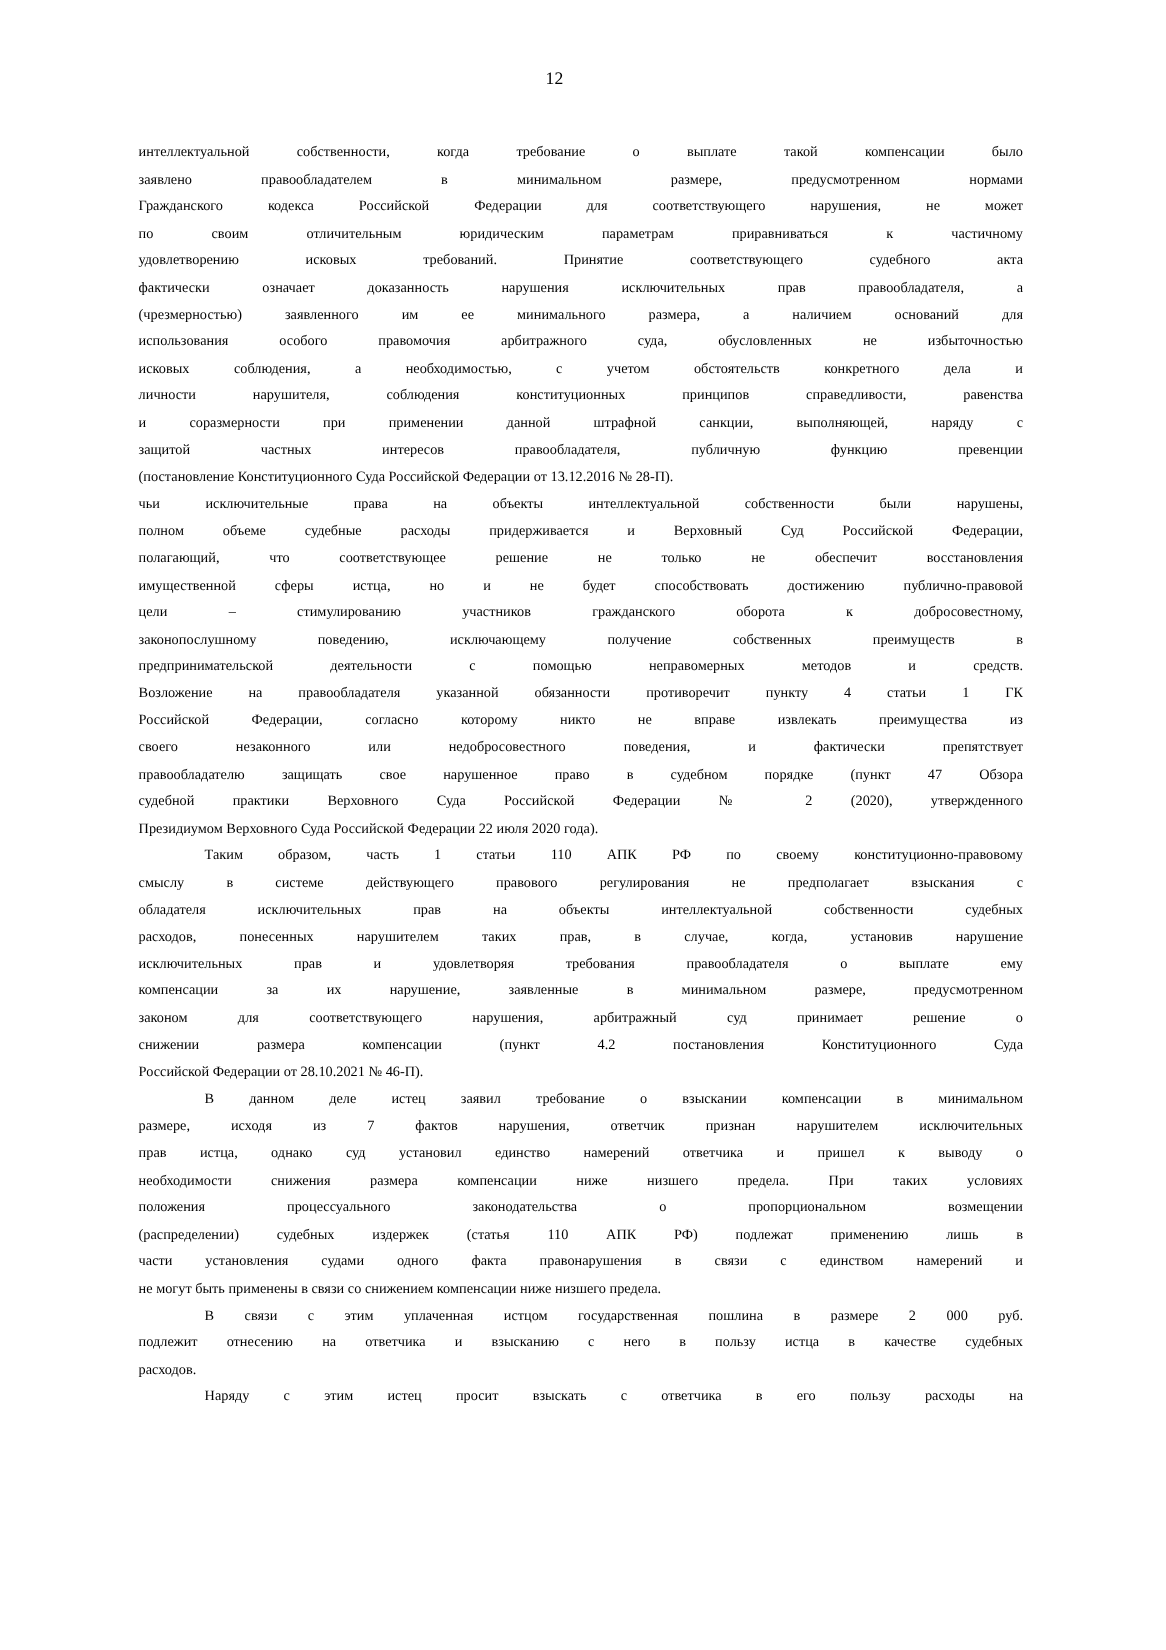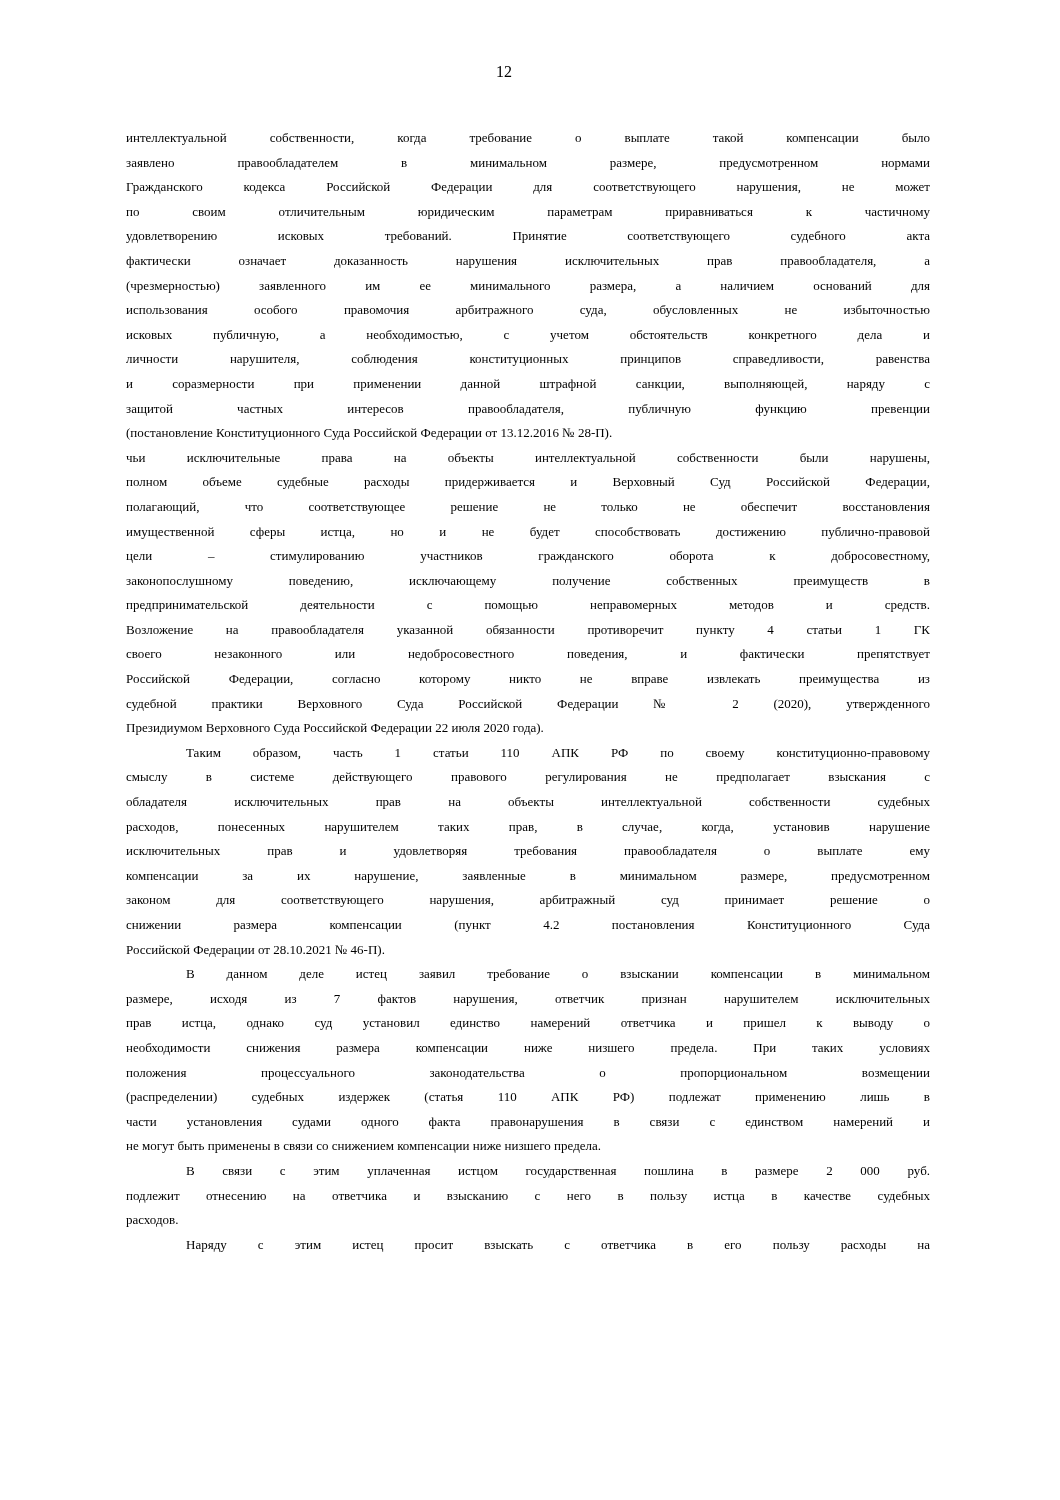--- a/index.html
+++ b/index.html
@@ -43,37 +43,38 @@
   <div class="doc-body">
       <div class="paragraph">
         <div class="line">интеллектуальной собственности, когда требование о выплате такой компенсации было</div>
         <div class="line">заявлено правообладателем в минимальном размере, предусмотренном нормами</div>
         <div class="line">Гражданского кодекса Российской Федерации для соответствующего нарушения, не может</div>
         <div class="line">по своим отличительным юридическим параметрам приравниваться к частичному</div>
         <div class="line">удовлетворению исковых требований. Принятие соответствующего судебного акта</div>
         <div class="line">фактически означает доказанность нарушения исключительных прав правообладателя, а</div>
         <div class="line">(чрезмерностью) заявленного им ее минимального размера, а наличием оснований для</div>
         <div class="line">использования особого правомочия арбитражного суда, обусловленных не избыточностью</div>
-        <div class="line">исковых публичную, а необходимостью, с учетом обстоятельств конкретного дела и</div>
+        <div class="line">исковых соблюдения, а необходимостью, с учетом обстоятельств конкретного дела и</div>
         <div class="line">личности нарушителя, соблюдения конституционных принципов справедливости, равенства</div>
         <div class="line">и соразмерности при применении данной штрафной санкции, выполняющей, наряду с</div>
         <div class="line">защитой частных интересов правообладателя, публичную функцию превенции</div>
         <div class="line line-end">(постановление Конституционного Суда Российской Федерации от 13.12.2016 № 28-П).</div>
       </div>
       <div class="paragraph">
         <div class="line">чьи исключительные права на объекты интеллектуальной собственности были нарушены,</div>
         <div class="line">полном объеме судебные расходы придерживается и Верховный Суд Российской Федерации,</div>
         <div class="line">полагающий, что соответствующее решение не только не обеспечит восстановления</div>
         <div class="line">имущественной сферы истца, но и не будет способствовать достижению публично-правовой</div>
         <div class="line">цели – стимулированию участников гражданского оборота к добросовестному,</div>
         <div class="line">законопослушному поведению, исключающему получение собственных преимуществ в</div>
         <div class="line">предпринимательской деятельности с помощью неправомерных методов и средств.</div>
         <div class="line">Возложение на правообладателя указанной обязанности противоречит пункту 4 статьи 1 ГК</div>
+        <div class="line">Российской Федерации, согласно которому никто не вправе извлекать преимущества из</div>
         <div class="line">своего незаконного или недобросовестного поведения, и фактически препятствует</div>
-        <div class="line">Российской Федерации, согласно которому никто не вправе извлекать преимущества из</div>
+        <div class="line">правообладателю защищать свое нарушенное право в судебном порядке (пункт 47 Обзора</div>
         <div class="line">судебной практики Верховного Суда Российской Федерации № 2 (2020), утвержденного</div>
         <div class="line line-end">Президиумом Верховного Суда Российской Федерации 22 июля 2020 года).</div>
       </div>
       <div class="paragraph">
         <div class="line line-indent">Таким образом, часть 1 статьи 110 АПК РФ по своему конституционно-правовому</div>
         <div class="line">смыслу в системе действующего правового регулирования не предполагает взыскания с</div>
         <div class="line">обладателя исключительных прав на объекты интеллектуальной собственности судебных</div>
         <div class="line">расходов, понесенных нарушителем таких прав, в случае, когда, установив нарушение</div>
         <div class="line">исключительных прав и удовлетворяя требования правообладателя о выплате ему</div>
         <div class="line">компенсации за их нарушение, заявленные в минимальном размере, предусмотренном</div>

